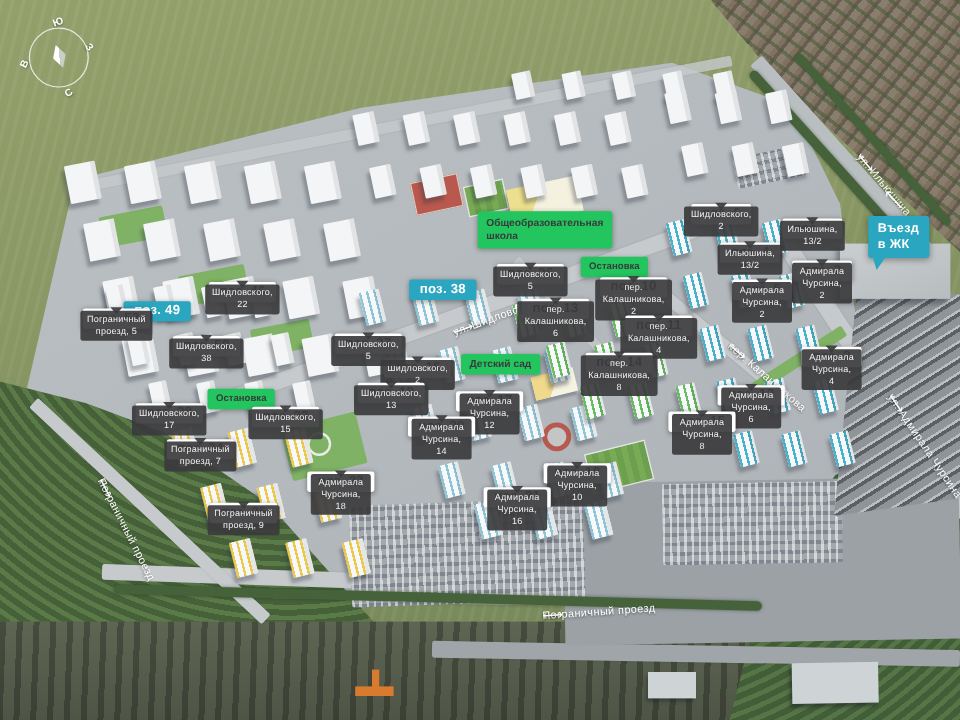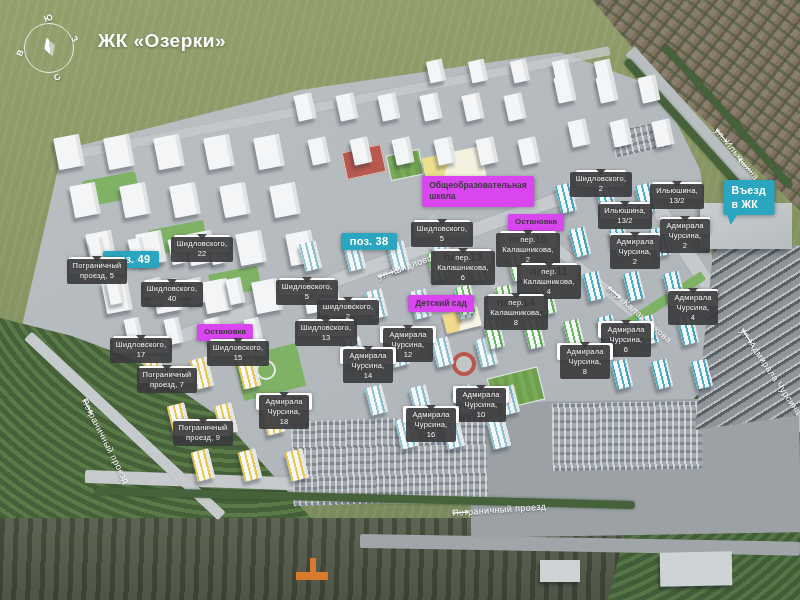--- a/index.html
+++ b/index.html
@@ -64,23 +64,23 @@
   .pos-label{transform:translateX(-50%);z-index:60;display:flex;flex-direction:column;align-items:center;position:absolute;}
   .pos-num{position:relative;background:#fff;color:#3e3e40;font-size:11px;font-weight:700;
     padding:2px 9px 3px;border-radius:2px;white-space:nowrap;letter-spacing:.2px;
     box-shadow:0 1px 4px rgba(0,0,0,.35);text-align:right;}
   .pos-num.hl{background:#2aa6c0;color:#fff;}
   .pos-addr{position:relative;margin-top:2px;background:rgba(59,59,61,.92);color:#f2f2f2;
     font-size:7.5px;line-height:1.3;padding:2px 6px 3px;border-radius:2px;white-space:pre-line;
     text-align:center;font-weight:400;letter-spacing:.2px;}
   .pos-tail{position:relative;width:0;height:0;border:5px solid transparent;
     border-top:6px solid rgba(59,59,61,.92);margin-top:-1px;}
-  .info-label{transform:translateX(-50%);z-index:58;background:#d946ef;color:#3a3a3c;
+  .info-label{transform:translateX(-50%);z-index:58;background:#22c55e;color:#3a3a3c;
     font-weight:700;border-radius:2px;box-shadow:0 1px 4px rgba(0,0,0,.3);
-    white-space:pre-line;line-height:1.35;position:absolute;margin-left:24px;}
+    white-space:pre-line;line-height:1.35;position:absolute;}
   .promo{transform:translateX(-50%);z-index:62;background:#2aa6c0;color:#fff;font-weight:700;
     border-radius:2px;box-shadow:0 1px 5px rgba(0,0,0,.35);white-space:pre-line;
     font-size:10.5px;line-height:1.3;padding:4px 8px;letter-spacing:.3px;position:absolute;}
   .promo .tail-bl{position:absolute;left:4px;top:100%;width:0;height:0;
     border:7px solid transparent;border-top:10px solid #2aa6c0;border-left-width:3px;}
   .promo .tail-tl{position:absolute;left:-6px;bottom:100%;width:14px;height:13px;
     background:#2aa6c0;clip-path:polygon(0 0,100% 100%,30% 100%);}
   .street{z-index:55;color:#fff;font-size:9px;letter-spacing:.4px;white-space:nowrap;
     display:flex;align-items:center;gap:7px;text-shadow:0 1px 2px rgba(0,0,0,.45);font-weight:400;position:absolute;}
   .street .sarr{font-size:12px;line-height:1;opacity:.95;}
@@ -409,21 +409,21 @@
       <div class="pos-label" style="left: 202px; top: 235px;">
         <div class="pos-num">поз. 46</div>
         <div class="pos-addr">Шидловского, 22</div>
         <div class="pos-tail"></div>
       </div>
       <div class="pos-label" style="left: 131px; top: 251px;">
         <div class="pos-num hl">поз. 49</div>
       </div>
       <div class="pos-label" style="left: 172px; top: 280px;">
         <div class="pos-num">поз. 50</div>
-        <div class="pos-addr">Шидловского, 40</div>
+        <div class="pos-addr">Шидловского, 38</div>
         <div class="pos-tail"></div>
       </div>
       <div class="pos-label" style="left: 97px; top: 257px;">
         <div class="pos-num">поз. 53</div>
         <div class="pos-addr">Пограничный
 проезд, 5</div>
         <div class="pos-tail"></div>
       </div>
       <div class="info-label" style="left: 454px; top: 176px; font-size: 8.5px; padding: 4px 7px; text-align: left;">Общеобразовательная
 школа</div>
@@ -456,21 +456,20 @@
         <span>Пограничный проезд</span>
         <span class="sarr">⟶</span>
       </div>
       <div class="street" style="left: 84px; top: 399px; transform: translate(-50%, -50%) rotate(63deg);">
         <span class="sarr">⟵</span>
         <span>Пограничный проезд</span>
         <span class="sarr">⟶</span>
       </div>
     </div>
 
-  <div class="map-title">ЖК «Озерки»</div>
   <div class="compass"></div>
   <span class="compass-l" style="position:absolute;left:44px;top:13px;transform:rotate(-20deg);color:#fff;font-size:8.5px;font-weight:700;z-index:72;text-shadow:0 1px 2px rgba(0,0,0,.4)">Ю</span>
   <span class="compass-l" style="position:absolute;left:72px;top:34px;transform:rotate(55deg);color:#fff;font-size:8.5px;font-weight:700;z-index:72;text-shadow:0 1px 2px rgba(0,0,0,.4)">З</span>
   <span class="compass-l" style="position:absolute;left:54px;top:72px;transform:rotate(-35deg);color:#fff;font-size:8.5px;font-weight:700;z-index:72;text-shadow:0 1px 2px rgba(0,0,0,.4)">С</span>
   <span class="compass-l" style="position:absolute;left:17px;top:48px;transform:rotate(-65deg);color:#fff;font-size:8.5px;font-weight:700;z-index:72;text-shadow:0 1px 2px rgba(0,0,0,.4)">В</span>
   <div class="needle"></div>
 
   <div class="entry-arrow" style="left:735px;top:158px;transform:rotate(-132deg)">⟶</div>
 </div>
 

